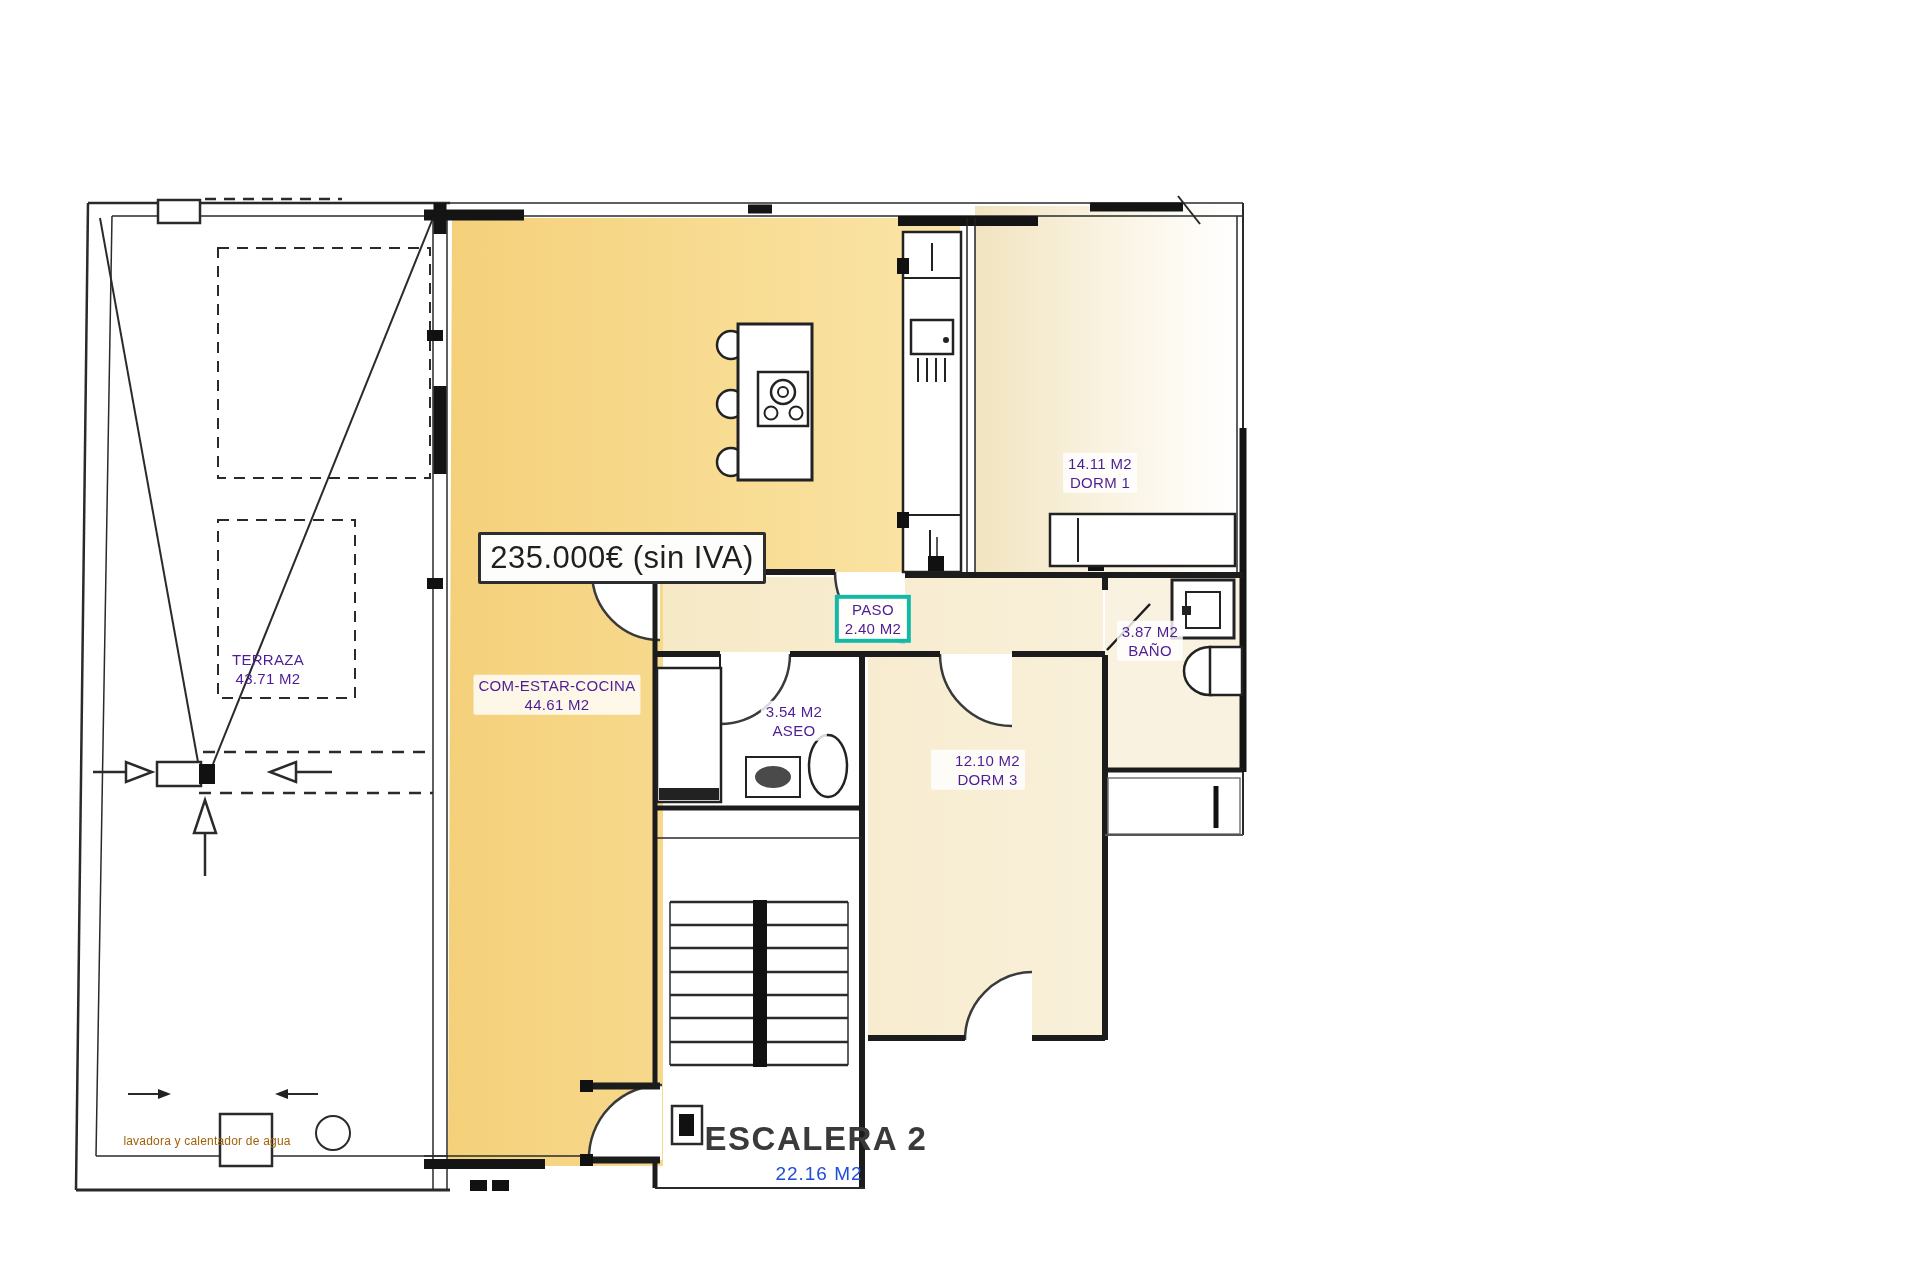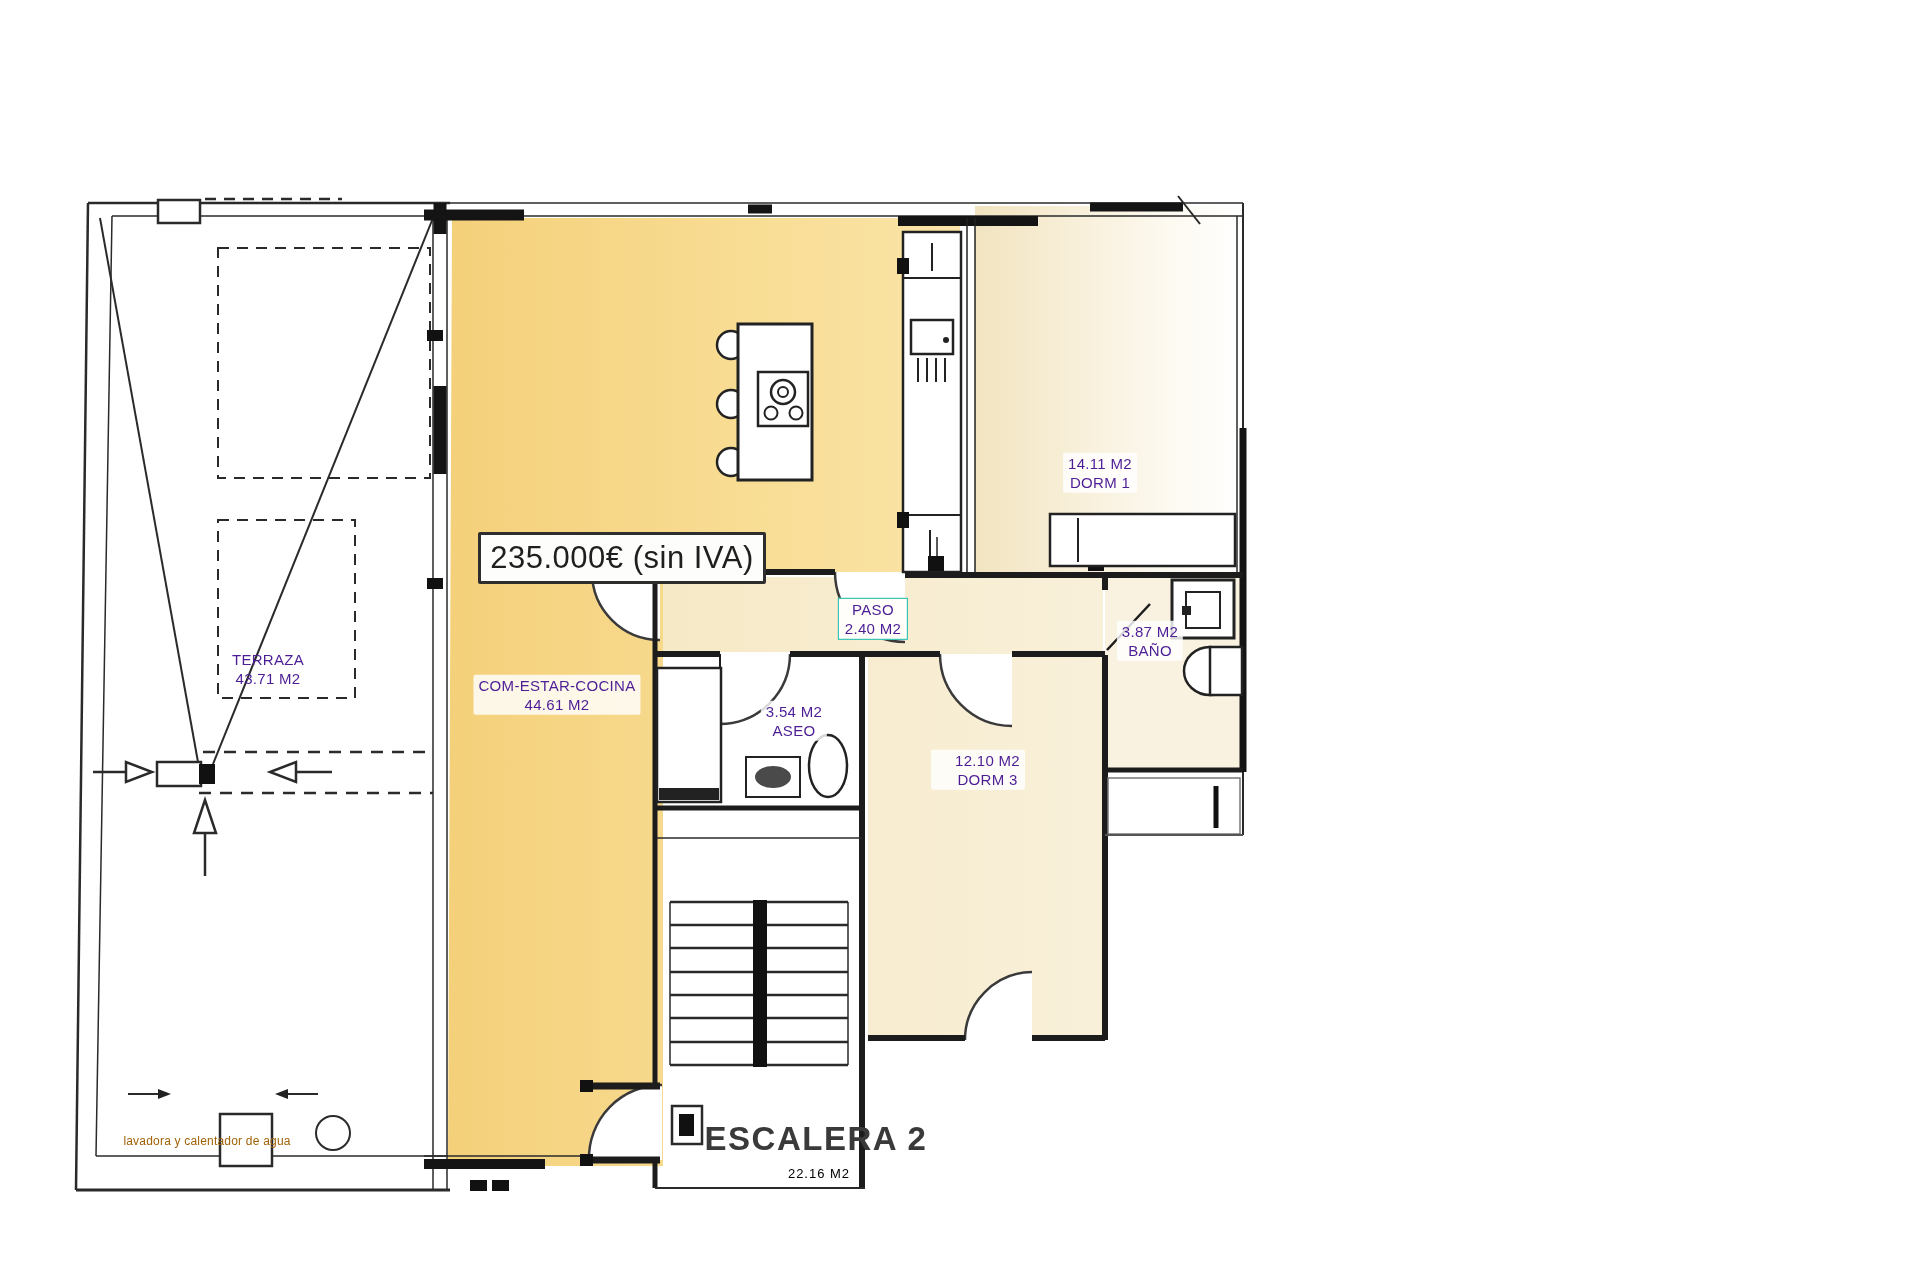--- a/index.html
+++ b/index.html
@@ -2,27 +2,27 @@
 <html><head>
 <meta charset="utf-8">
 <style>
   html,body{margin:0;padding:0;background:#fff;}
   #stage{position:relative;width:1920px;height:1280px;background:#ffffff;overflow:hidden;
          font-family:"Liberation Sans", sans-serif;}
   #plan-svg{position:absolute;left:0;top:0;}
   .lbl{position:absolute;transform:translate(-50%,-50%);text-align:center;
        color:#4c1d95;font-size:15px;line-height:1.28;letter-spacing:.3px;white-space:nowrap;}
   .chip{background:rgba(255,255,255,.82);padding:1px 5px;border-radius:2px;}
-  .chip-border{background:#fffefb;border:1px solid #14b8a6;padding:1px 6px;}
+  .chip-border{background:#fffefb;border:4px solid #14b8a6;padding:1px 6px;}
   #price-tag{position:absolute;left:478px;top:492px;width:282px;height:46px;
        background:#fdfdfb;border:3px solid #2e2e2e;border-radius:2px;
        display:flex;align-items:center;justify-content:center;
        font-size:31px;color:#1f1f1f;letter-spacing:.5px;margin-top:40px;}
   .big-room-name{font-size:33px;color:#3a3a3a;letter-spacing:1.5px;}
-  .faded-area{font-size:13px;color:#000000;letter-spacing:1px;}
+  .faded-area{font-size:19px;color:#1d4ed8;letter-spacing:1px;}
   .small-note{font-size:12px;color:#a16207;letter-spacing:.2px;}
 </style>
 </head>
 <body>
 
 <div id="stage">
 
   <svg id="plan-svg" width="1920" height="1280" viewBox="0 0 1920 1280">
     <defs>
       <linearGradient id="gY" x1="0" y1="0" x2="1" y2="0">

